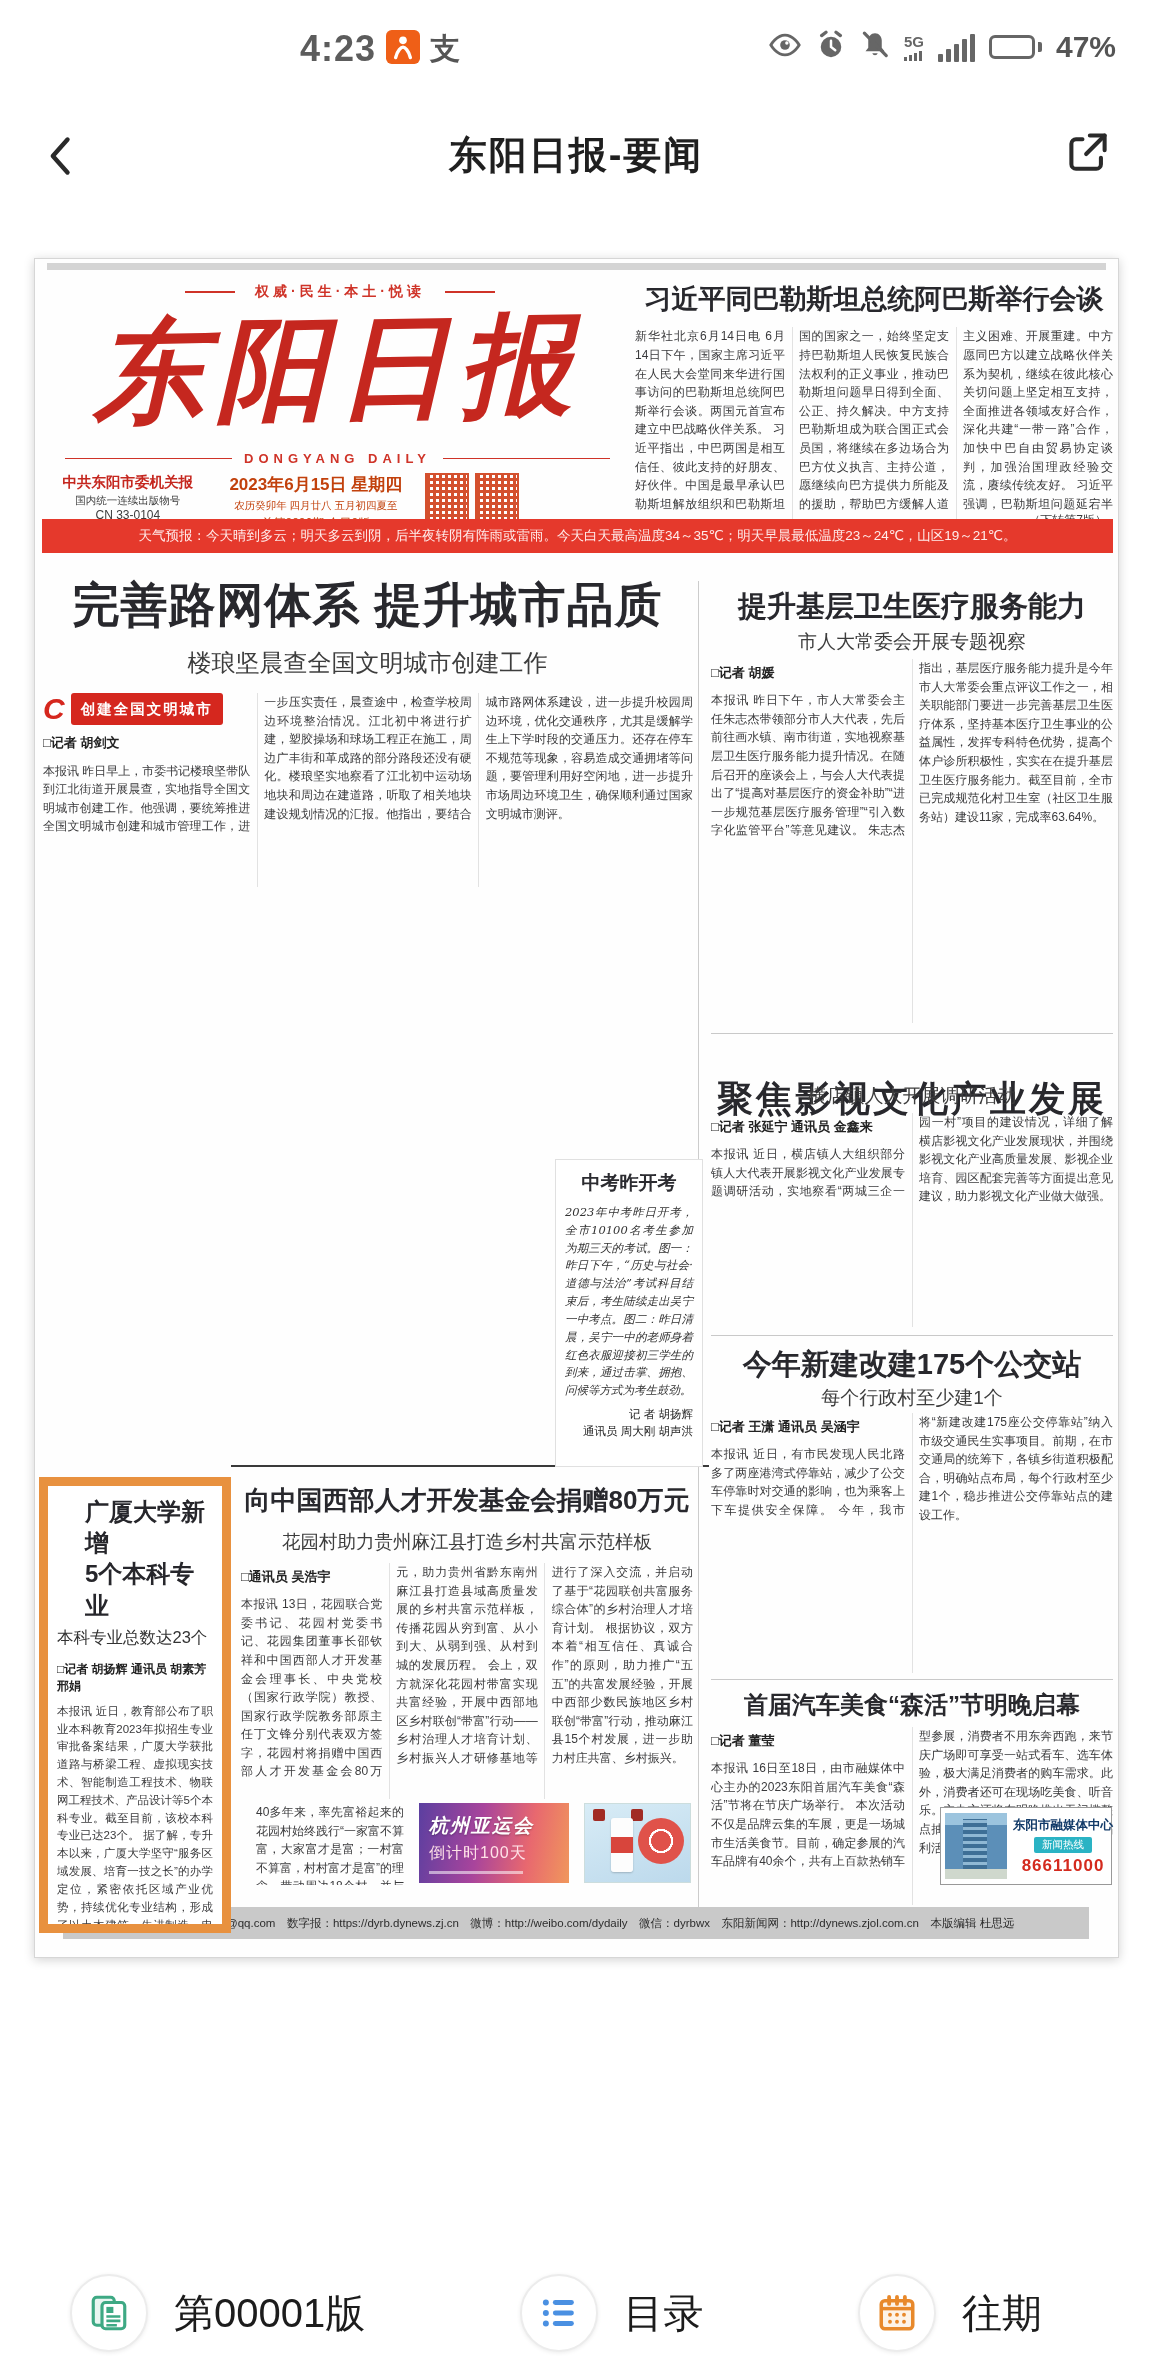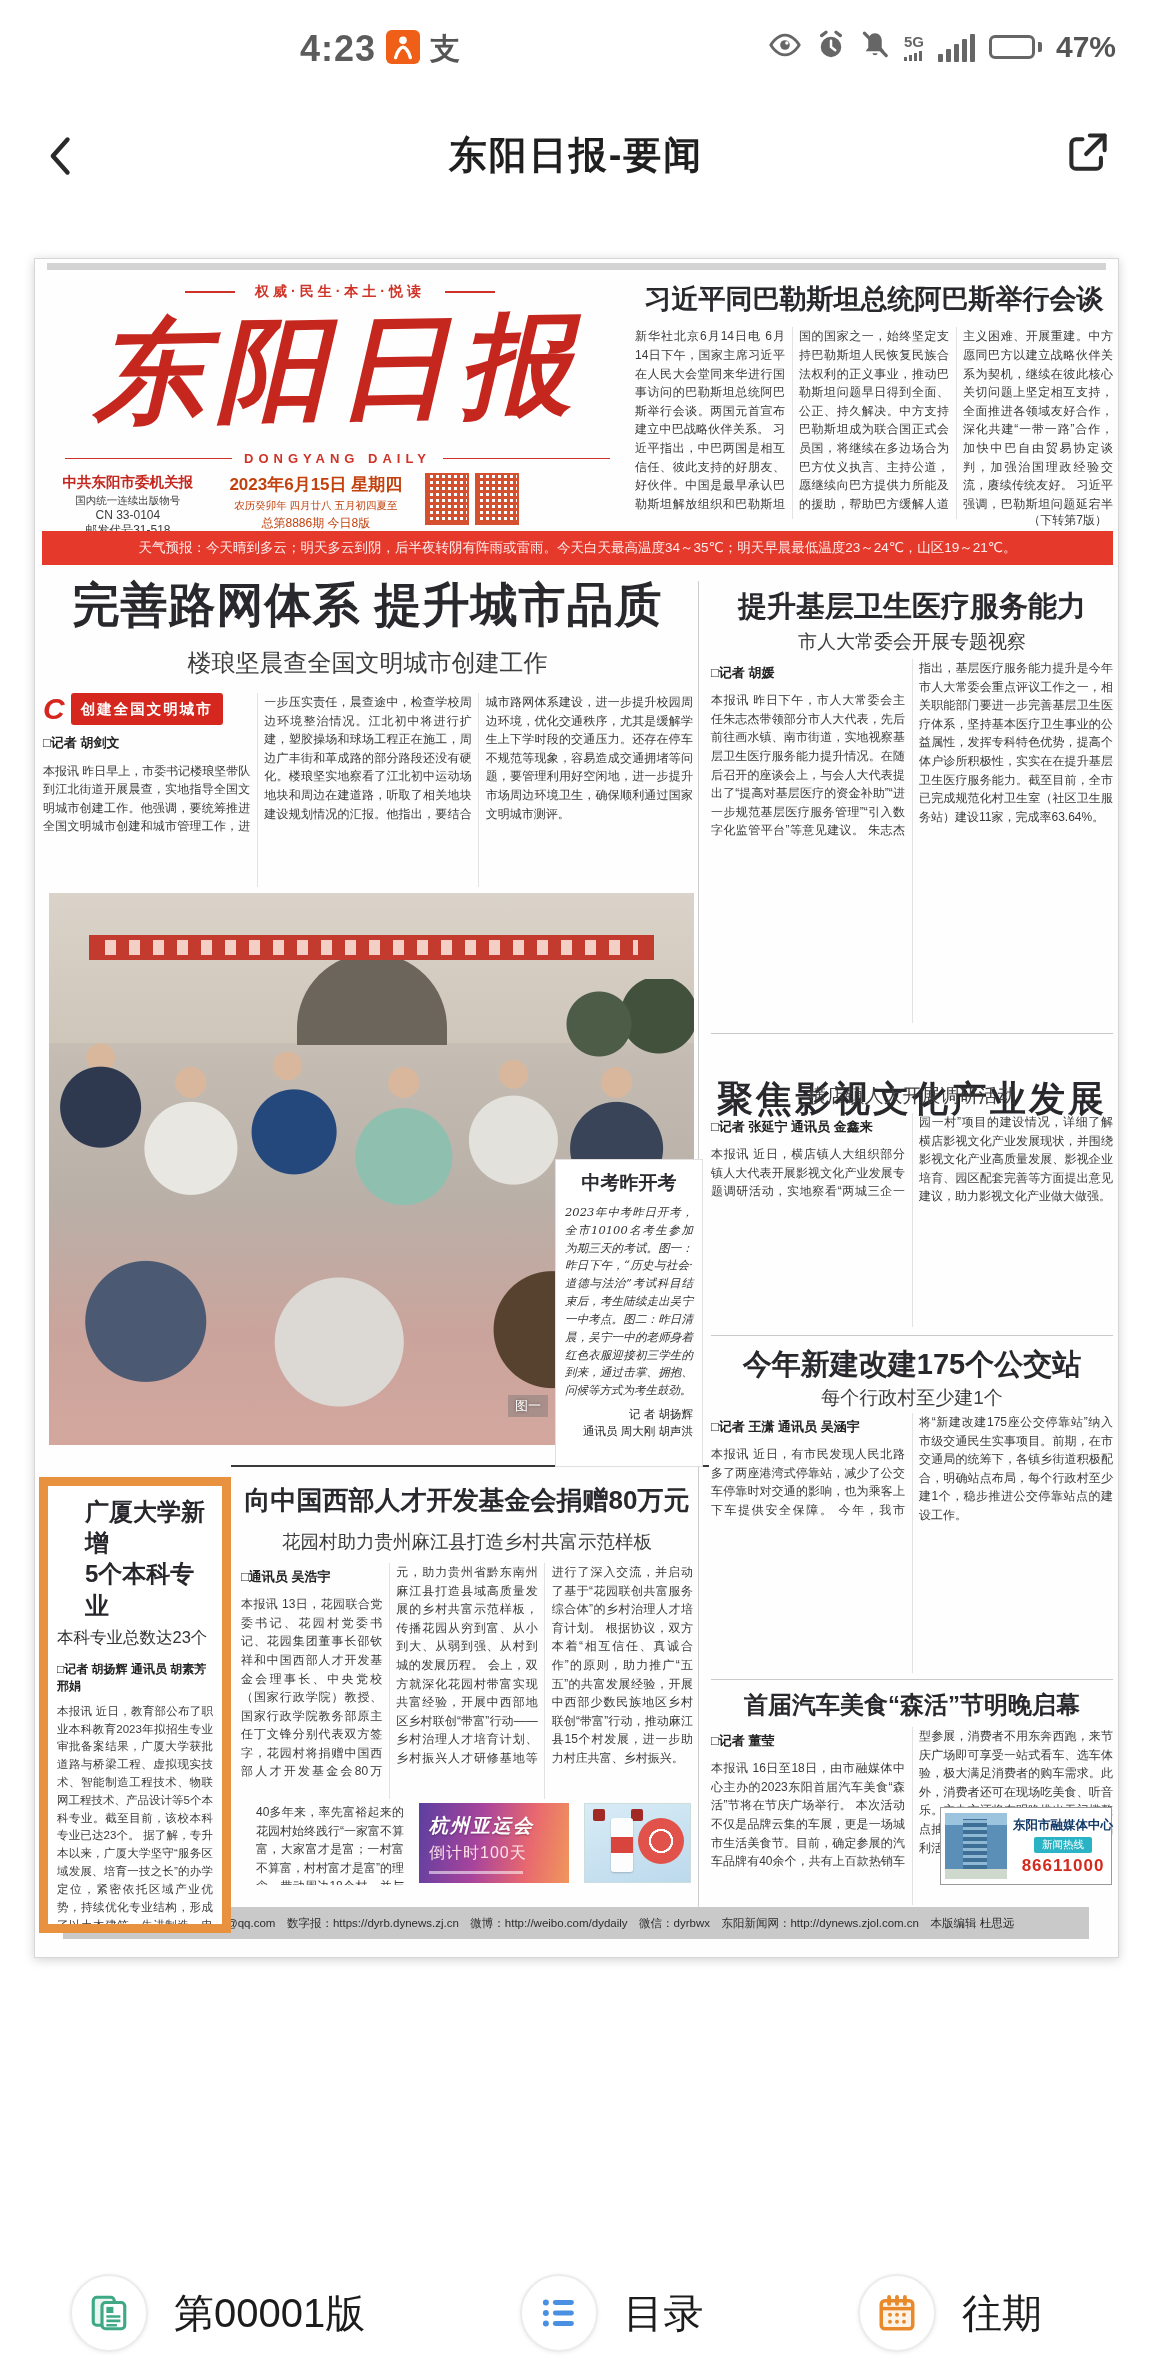--- a/index.html
+++ b/index.html
@@ -69,21 +69,21 @@
   .cols2 { column-count:2; column-gap:14px; column-rule:1px solid #e2e2e2; overflow:hidden; }
   .cols3 { column-count:3; column-gap:14px; column-rule:1px solid #e2e2e2; overflow:hidden; }
   .hrule { border-top:1px solid #c9c9c9; }
 
   
   .lead-art { top:24px; left:600px; width:478px; height:248px; }
   .lead-title { font-size:27px; letter-spacing:0; }
   .lead-body { margin-top:12px; height:192px; }
   .lead-note { position:absolute; right:6px; bottom:2px; background:#fefefe; font-size:12px; color:#3a3a3c; padding-left:6px; }
 
-  .weather { top:272px; left:7px; width:1071px; height:34px; background:#e5392c; color:#ffeceb;
+  .weather { top:260px; left:7px; width:1071px; height:34px; background:#e5392c; color:#ffeceb;
     font-size:13.5px; text-align:center; line-height:34px; overflow:hidden; white-space:nowrap; }
 
   
   .main-head { top:318px; left:0; width:665px; font-size:47px; letter-spacing:1px; }
   .main-sub  { top:388px; left:0; width:665px; font-size:24px; }
   .main-body { top:434px; left:8px; width:650px; height:194px; }
   .badge-row { display:flex; align-items:center; gap:6px; margin-bottom:8px; }
   .badge-c { color:#d5271e; font-size:30px; font-weight:900; font-style:italic; line-height:1; }
   .badge-pill { background:#d5271e; color:#fff; font-size:14.5px; font-weight:bold; letter-spacing:2px;
     padding:5px 10px; border-radius:3px; white-space:nowrap; }
@@ -320,30 +320,20 @@
     <div class="np-sub main-sub abs">楼琅坚晨查全国文明城市创建工作</div>
     <div class="main-body abs body-text cols3">
       <div class="badge-row">
         <span class="badge-c">C</span>
         <span class="badge-pill">创建全国文明城市</span>
       </div>
       <div class="byline">□记者 胡剑文</div>
       <span>本报讯 昨日早上，市委书记楼琅坚带队到江北街道开展晨查，实地指导全国文明城市创建工作。他强调，要统筹推进全国文明城市创建和城市管理工作，进一步压实责任，晨查途中，检查学校周边环境整治情况。江北初中将进行扩建，塑胶操场和球场工程正在施工，周边广丰街和革成路的部分路段还没有硬化。楼琅坚实地察看了江北初中运动场地块和周边在建道路，听取了相关地块建设规划情况的汇报。他指出，要结合城市路网体系建设，进一步提升校园周边环境，优化交通秩序，尤其是缓解学生上下学时段的交通压力。还存在停车不规范等现象，容易造成交通拥堵等问题，要管理利用好空闲地，进一步提升市场周边环境卫生，确保顺利通过国家文明城市测评。</span>
     </div>
 
-    <div class="photo abs">
-      <div class="ph-building"></div>
-      <div class="ph-arch"></div>
-      <div class="ph-banner">
-          <span></span>
-        </div>
-      <div class="ph-trees"></div>
-      <div class="ph-crowd"></div>
-      <div class="ph-label">图一</div>
-    </div>
 
     <div class="caption-panel abs">
       <div class="cap-title">中考昨开考</div>
       <div class="cap-body">2023年中考昨日开考，全市10100名考生参加为期三天的考试。图一：昨日下午，“历史与社会·道德与法治”考试科目结束后，考生陆续走出吴宁一中考点。图二：昨日清晨，吴宁一中的老师身着红色衣服迎接初三学生的到来，通过击掌、拥抱、问候等方式为考生鼓劲。</div>
       <div class="cap-credit">
         <div>记 者 胡扬辉</div>
         <div>通讯员 周大刚 胡声洪</div>
       </div>
     </div>
 

